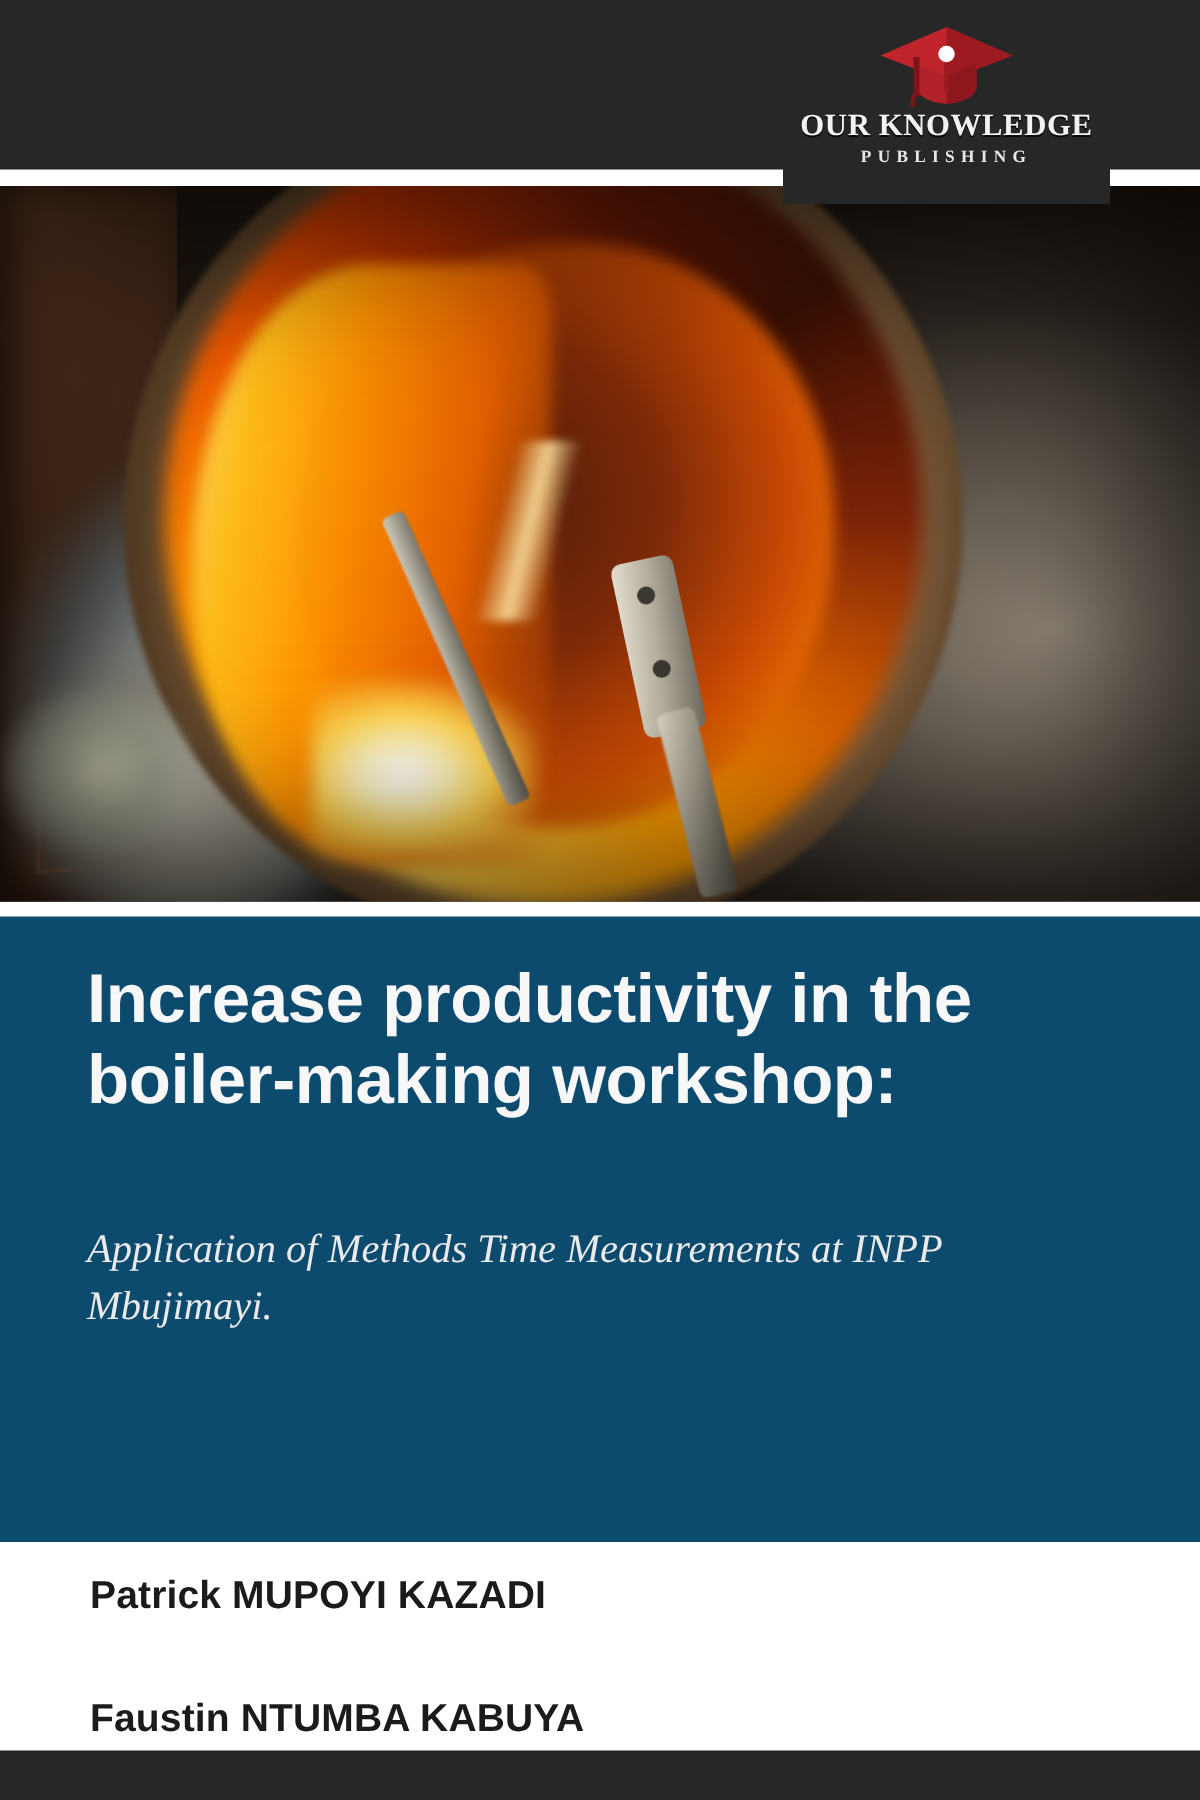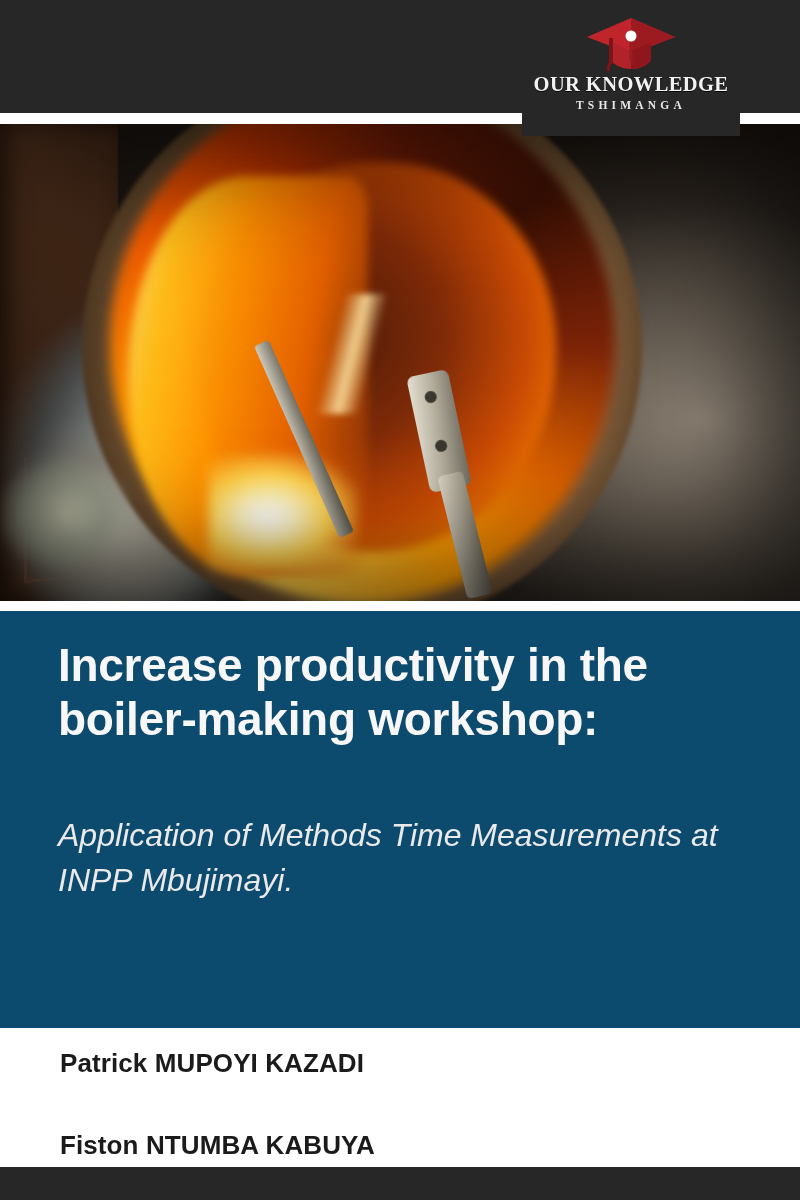--- a/index.html
+++ b/index.html
@@ -240,24 +240,24 @@
     letter-spacing: -0.3px;
     white-space: pre-line;
   }
   .subtitle {
     position: absolute;
     left: 58px;
     top: 202px;
     width: 672px;
     margin: 0;
     color: #eaeaea;
-    font-family: Liberation Sans, sans-serif;
+    font-family: Liberation Serif, serif;
     font-style: italic;
     font-weight: normal;
-    font-size: 32px;
+    font-size: 27px;
     line-height: 1.42;
   }
 
   
   .authors-block {
     position: absolute;
     left: 0;
     top: 1028px;
     width: 800px;
     height: 112px;
@@ -321,28 +321,28 @@
       <polygon points="46,2 90,21 46,38 2,21" fill="#c0252b"></polygon>
       <polygon points="46,2 90,21 46,38" fill="#9c1b20"></polygon>
       <path d="M26,26 L26,42 C26,48 36,53 46,53 C56,53 66,48 66,42 L66,26 L46,35 Z" fill="#b2222a"></path>
       <path d="M46,35 L66,26 L66,42 C66,48 56,53 46,53 Z" fill="#8e171d"></path>
       <rect x="24" y="22" width="4" height="26" fill="#7e1418"></rect>
       <path d="M26,46 q-4,5 -2,9" stroke="#7e1418" stroke-width="3" fill="none"></path>
       <rect x="44.5" y="20" width="3" height="26" fill="#9c1b20"></rect>
       <circle cx="46" cy="20" r="5.5" fill="#ffffff"></circle>
     </svg>
     <div class="logo-name">OUR KNOWLEDGE</div>
-    <div class="logo-sub">TSHIMANGA</div>
+    <div class="logo-sub">PUBLISHING</div>
   </div>
 
   <div class="title-block">
     <h1 class="title">Increase productivity in the boiler-making workshop:</h1>
     <p class="subtitle">Application of Methods Time Measurements at INPP Mbujimayi.</p>
   </div>
 
   <div class="authors-block">
     <p class="author author-0">Patrick MUPOYI KAZADI</p>
-    <p class="author author-2">Fiston NTUMBA KABUYA</p>
+    <p class="author author-2">Faustin NTUMBA KABUYA</p>
   </div>
 
   <div class="bottom-band"></div>
 
 </div>
 
 </body></html>

